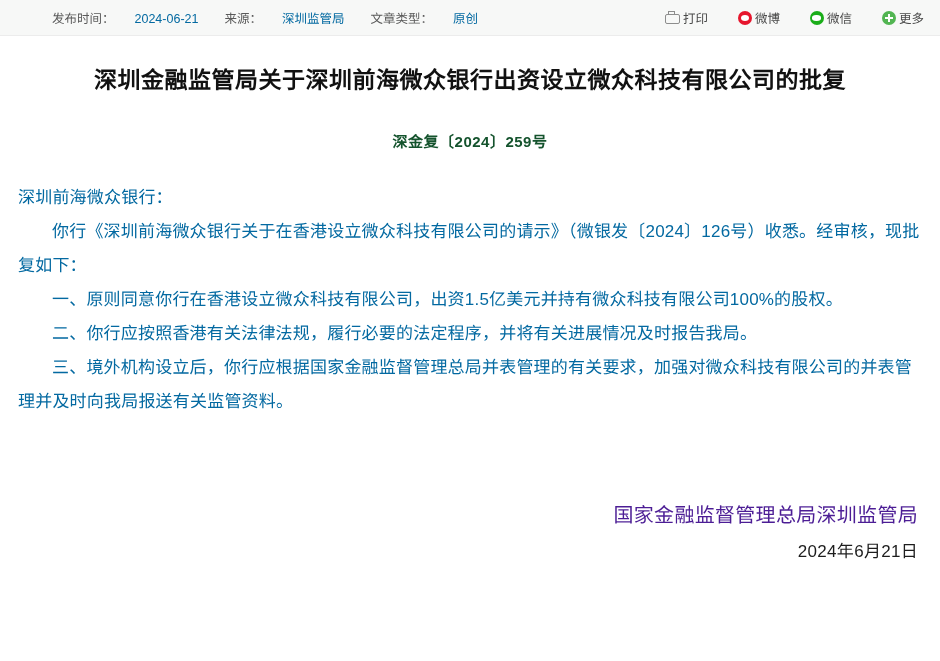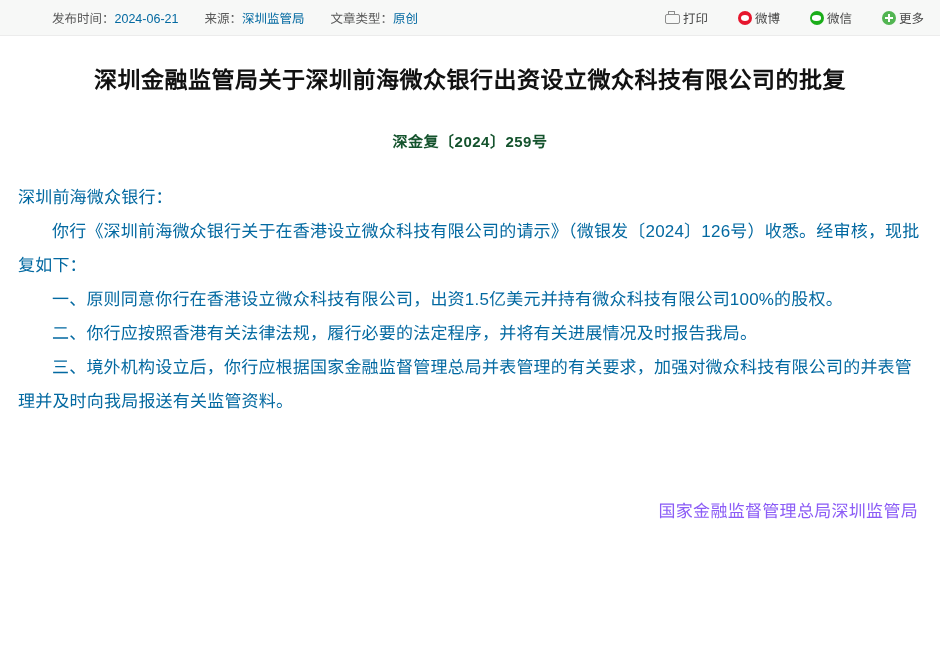--- a/index.html
+++ b/index.html
@@ -38,21 +38,21 @@
   }
   .meta-left {
     display: flex;
     align-items: center;
     gap: 26px;
     white-space: nowrap;
   }
   .meta-item {
     display: inline-flex;
     align-items: baseline;
-    gap: 0;
+    gap: 20px;
   }
   .meta-label { color: #5a5a5a; }
   .meta-value { color: #0369a1; }
 
   .meta-right {
     margin-left: auto;
     display: flex;
     align-items: center;
     gap: 30px;
     white-space: nowrap;
@@ -159,23 +159,23 @@
     color: #0369a1;
     letter-spacing: 0.2px;
   }
   .p-first { margin-top: 30px; }
   .indent { text-indent: 2em; }
 
   .signature {
     margin-top: 74px;
     padding-right: 12px;
     text-align: right;
-    font-size: 17px;
+    font-size: 20px;
     line-height: 2.2;
-    color: #8b5cf6;
+    color: #4c1d95;
     letter-spacing: 0.3px;
   }
   .sign-date {
     text-align: right;
     padding-right: 12px;
     font-size: 17px;
     color: #1d1d1d;
     letter-spacing: 0.3px;
   }
 </style>
@@ -227,15 +227,16 @@
     <div class="doc-number">深金复〔2024〕259号</div>
 
     <p class="body-text p-first">深圳前海微众银行：</p>
 
     <p class="body-text indent">你行《深圳前海微众银行关于在香港设立微众科技有限公司的请示》（微银发〔2024〕126号）收悉。经审核，现批复如下：</p>
     <p class="body-text indent">一、原则同意你行在香港设立微众科技有限公司，出资1.5亿美元并持有微众科技有限公司100%的股权。</p>
     <p class="body-text indent">二、你行应按照香港有关法律法规，履行必要的法定程序，并将有关进展情况及时报告我局。</p>
     <p class="body-text indent">三、境外机构设立后，你行应根据国家金融监督管理总局并表管理的有关要求，加强对微众科技有限公司的并表管理并及时向我局报送有关监管资料。</p>
 
     <div class="signature">国家金融监督管理总局深圳监管局</div>
+    <div class="sign-date">2024年6月21日</div>
 
   </div>
 </div>
 
 </body></html>

